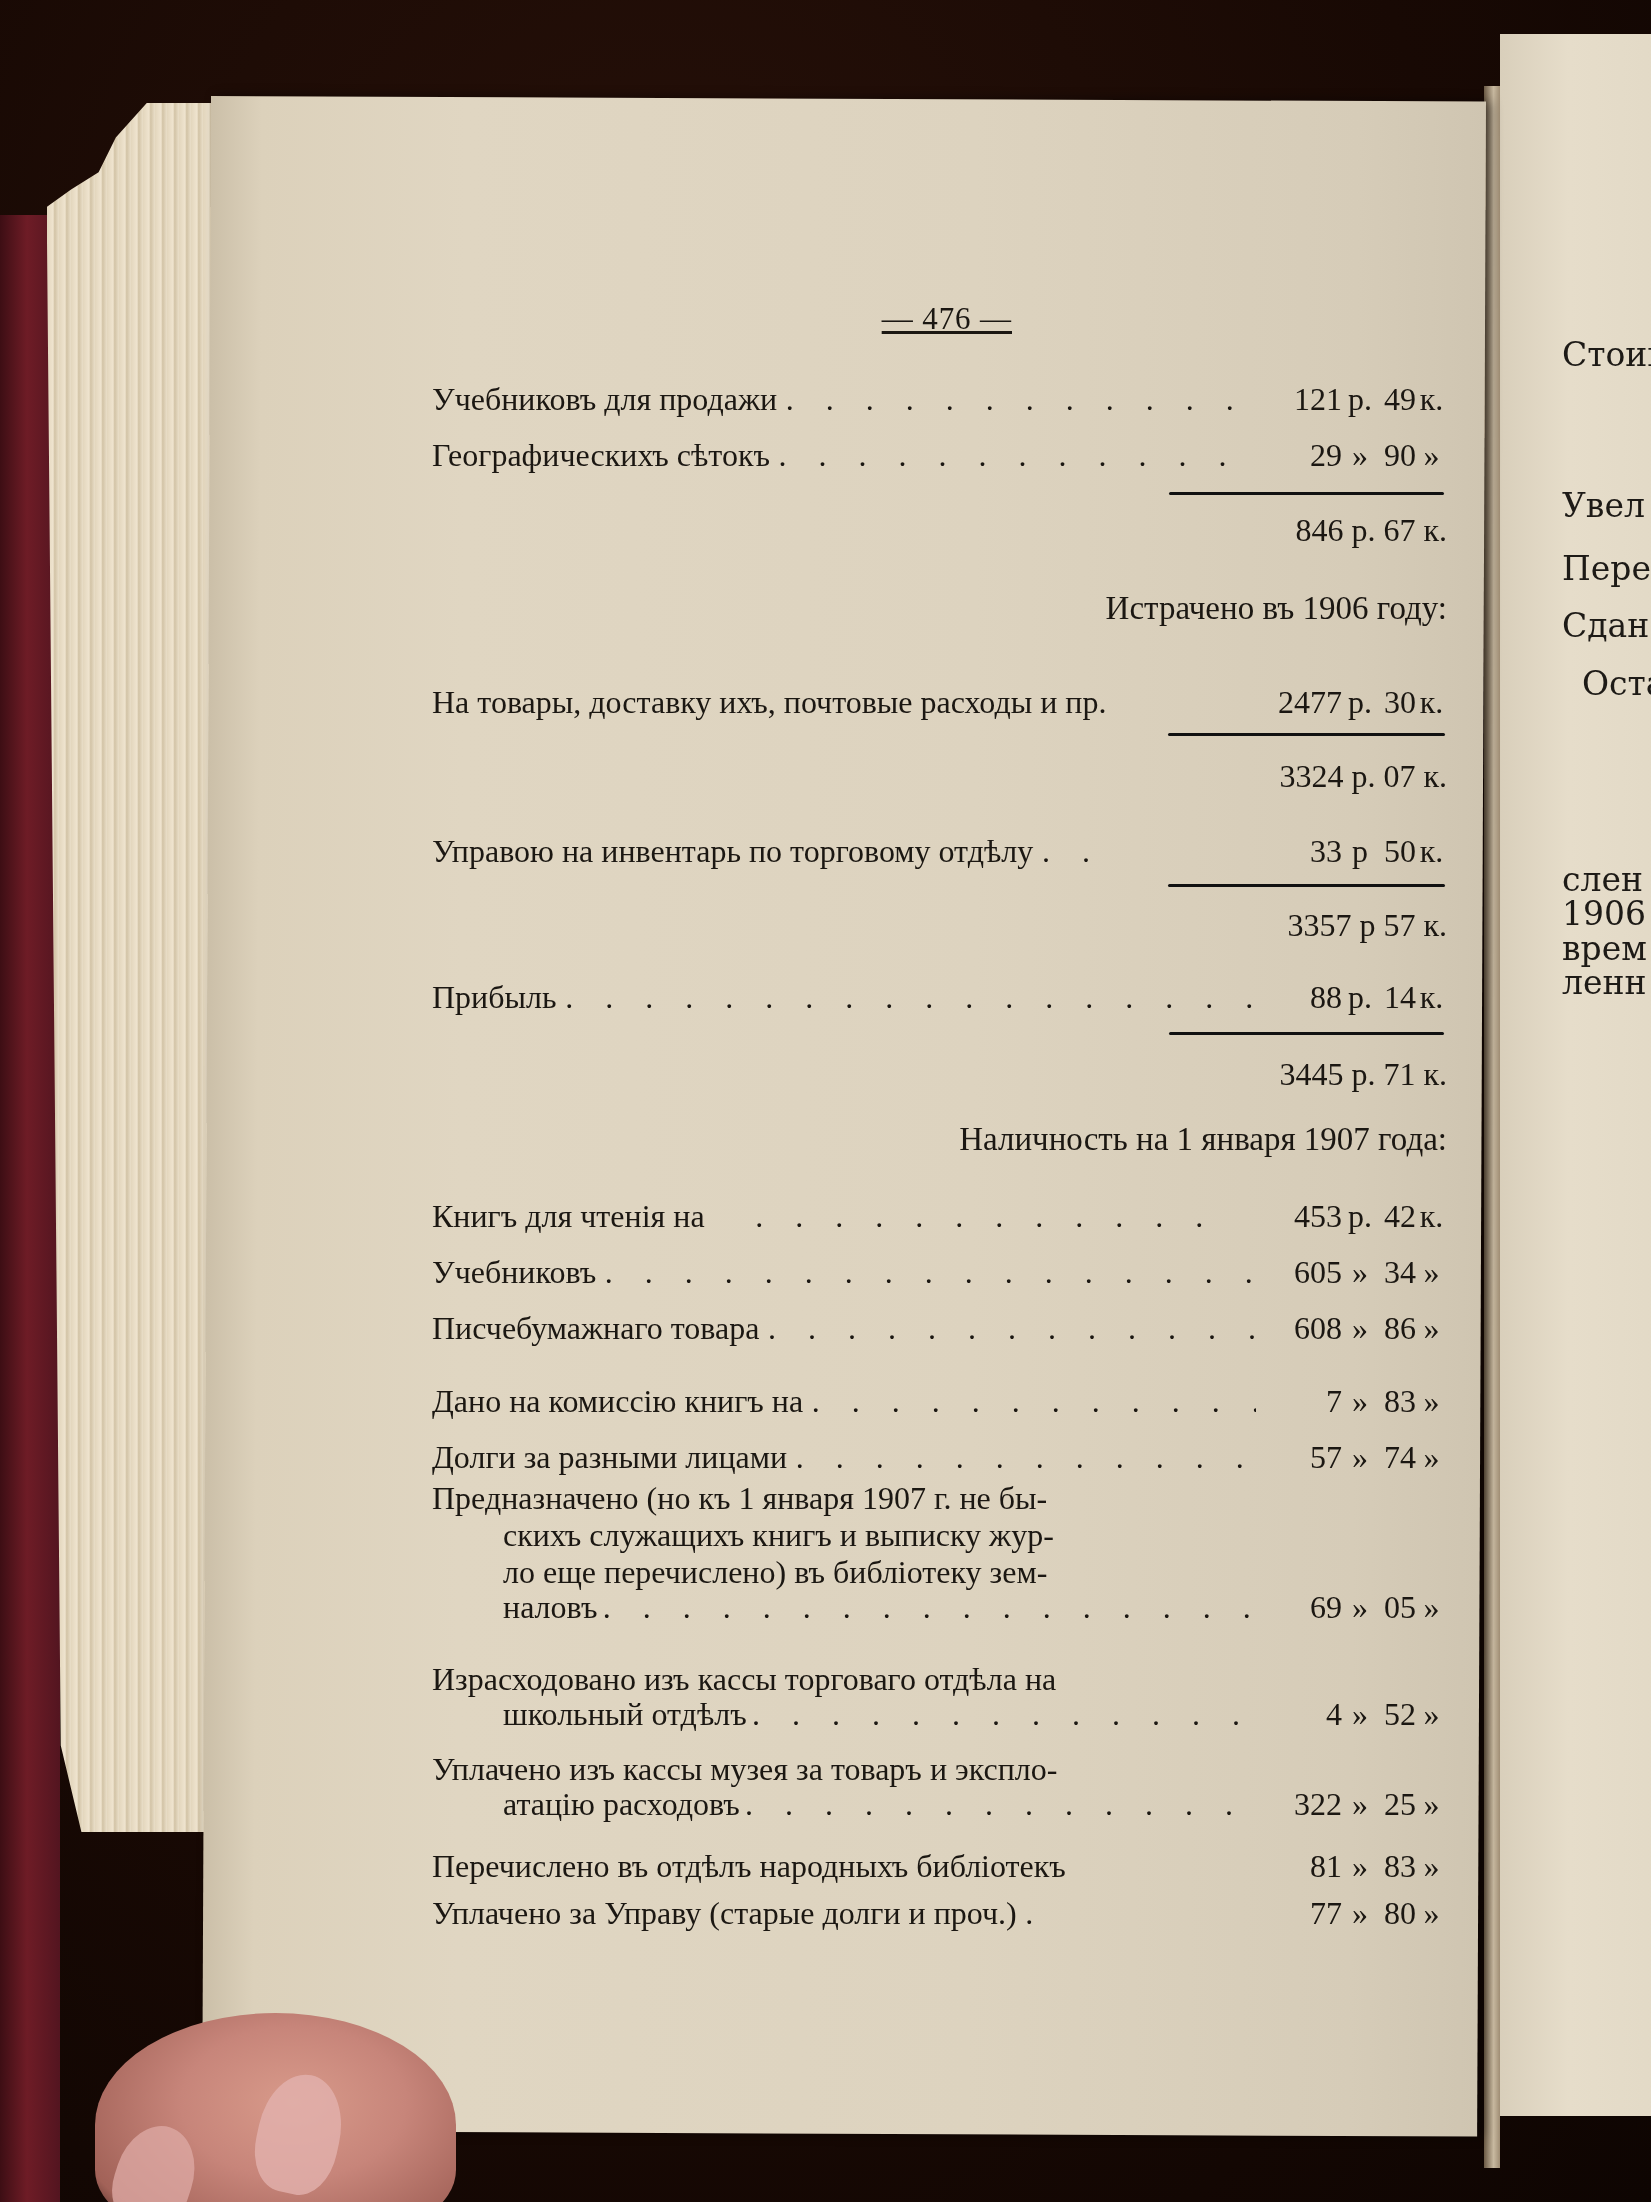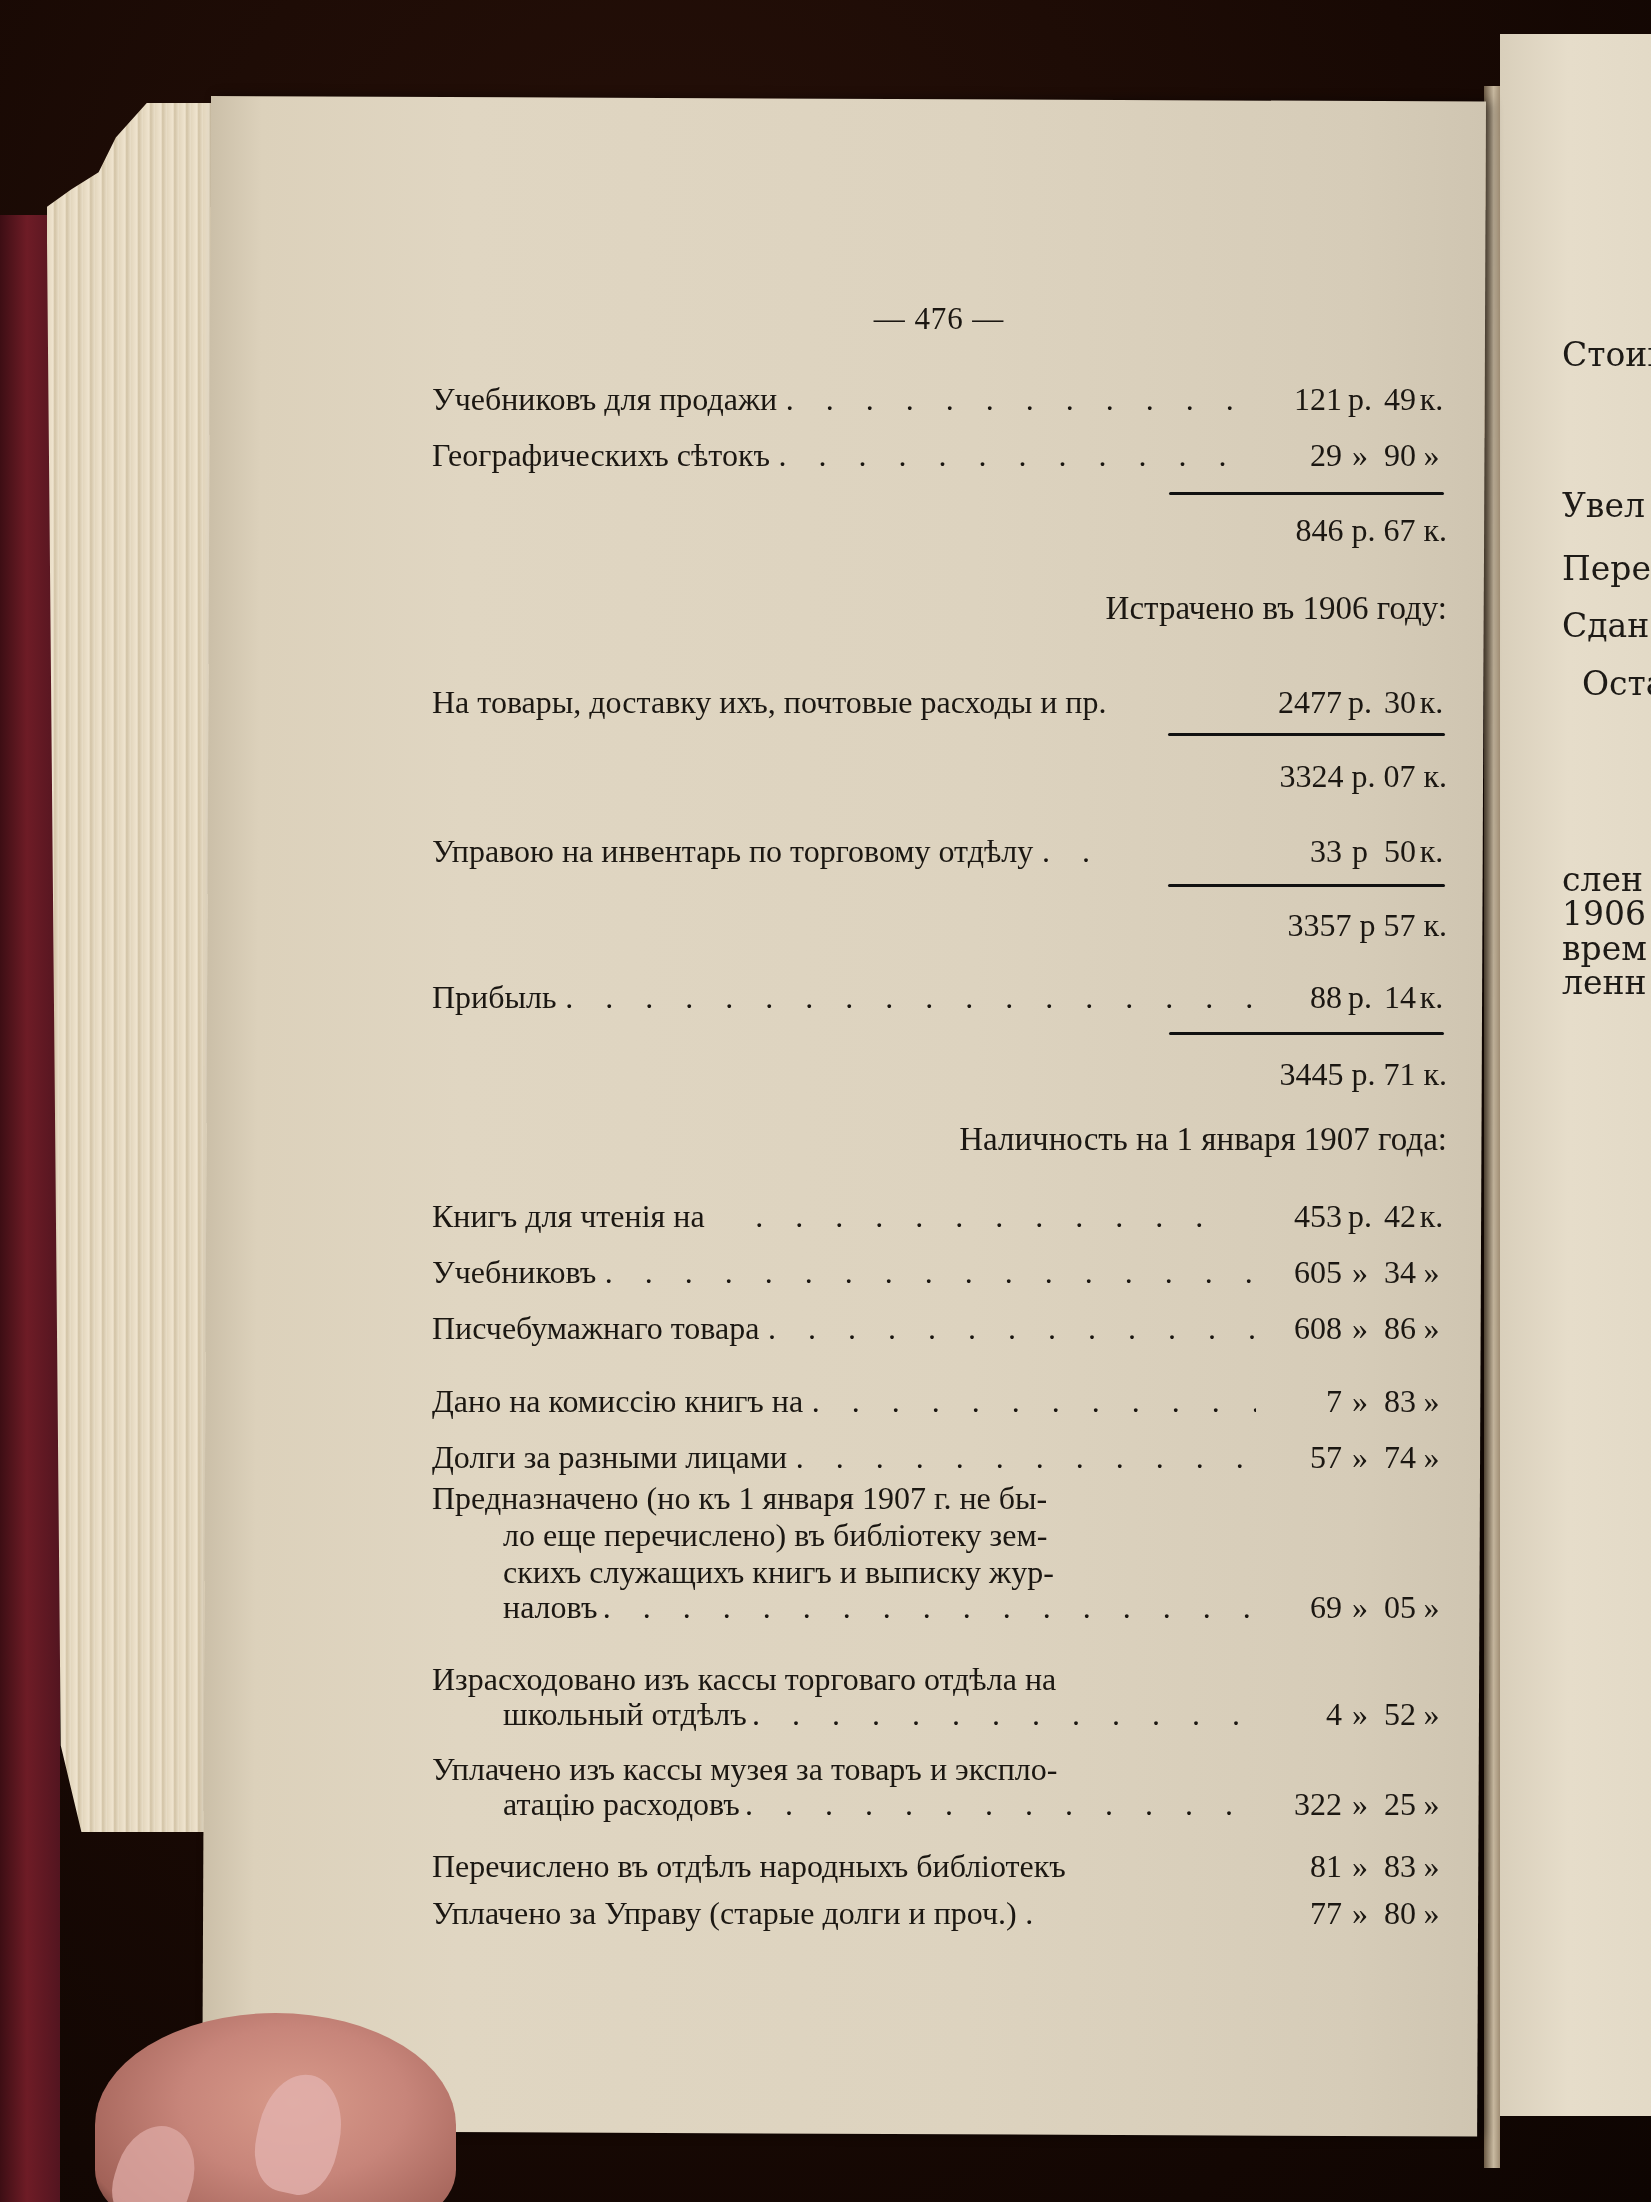--- a/index.html
+++ b/index.html
@@ -42,21 +42,21 @@
   }
   .content {
     position: absolute; left: 432px; top: 0; width: 1015px;
     color: #1b1712;
     font-family: "Liberation Serif", serif;
     font-size: 32px;
     line-height: 1;
   }
   .page-number {
     position: absolute; left: 434px; width: 146px; top: 303px;
-    text-align: center; font-size: 31px; letter-spacing: 0.9px;
+    text-align: right; font-size: 31px; letter-spacing: 0.9px; text-decoration: underline;
   }
   .row {
     position: absolute; left: 0; width: 1015px; display: flex; align-items: baseline;
   }
   .row .label { white-space: nowrap; flex: 0 0 auto; }
   .row .dots { flex: 1 1 auto; overflow: hidden; white-space: nowrap; letter-spacing: 12px; padding-left: 8.6px; }
   .row .amount {
     flex: 0 0 auto; white-space: nowrap; text-align: right; padding-left: 8.6px;
   }
   .amount .rub { display: inline-block; min-width: 77px; text-align: right; }
@@ -186,22 +186,22 @@
     <span class="label">Долги за разными лицами</span>
     <span class="dots">. . . . . . . . . . . . . . . .</span>
     <span class="amount">
       <span class="rub">57</span><span class="rsep">»</span><span class="kop">74</span><span class="ksep">»</span>
     </span>
   </div>
 
   <div class="multi" style="top:1480px;">
     <div class="text">
       <span>Предназначено (но къ 1 января 1907 г. не бы-</span>
+      <span class="cont">скихъ служащихъ книгъ и выписку жур-</span>
       <span class="cont">ло еще перечислено) въ библіотеку зем-</span>
-      <span class="cont">скихъ служащихъ книгъ и выписку жур-</span>
     </div>
     <div class="tail" style="padding-left:71px;">
       <span class="label">наловъ</span>
       <span class="dots" style="flex:1; overflow:hidden; white-space:nowrap; letter-spacing:12px; padding-left:5.2px;">. . . . . . . . . . . . . . . . . . . .</span>
       <span class="amount" style="white-space:nowrap;">
         <span class="rub">69</span><span class="rsep">»</span><span class="kop">05</span><span class="ksep">»</span>
       </span>
     </div>
   </div>
 

